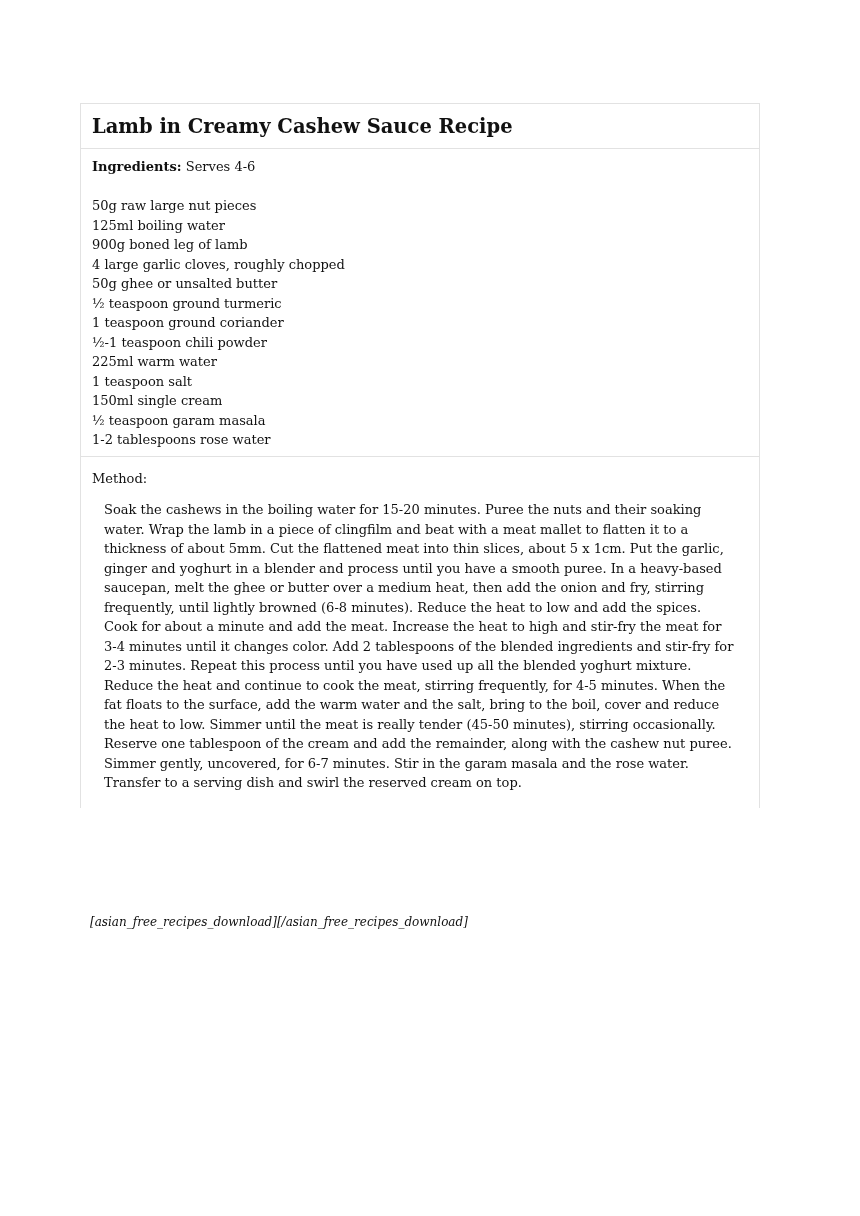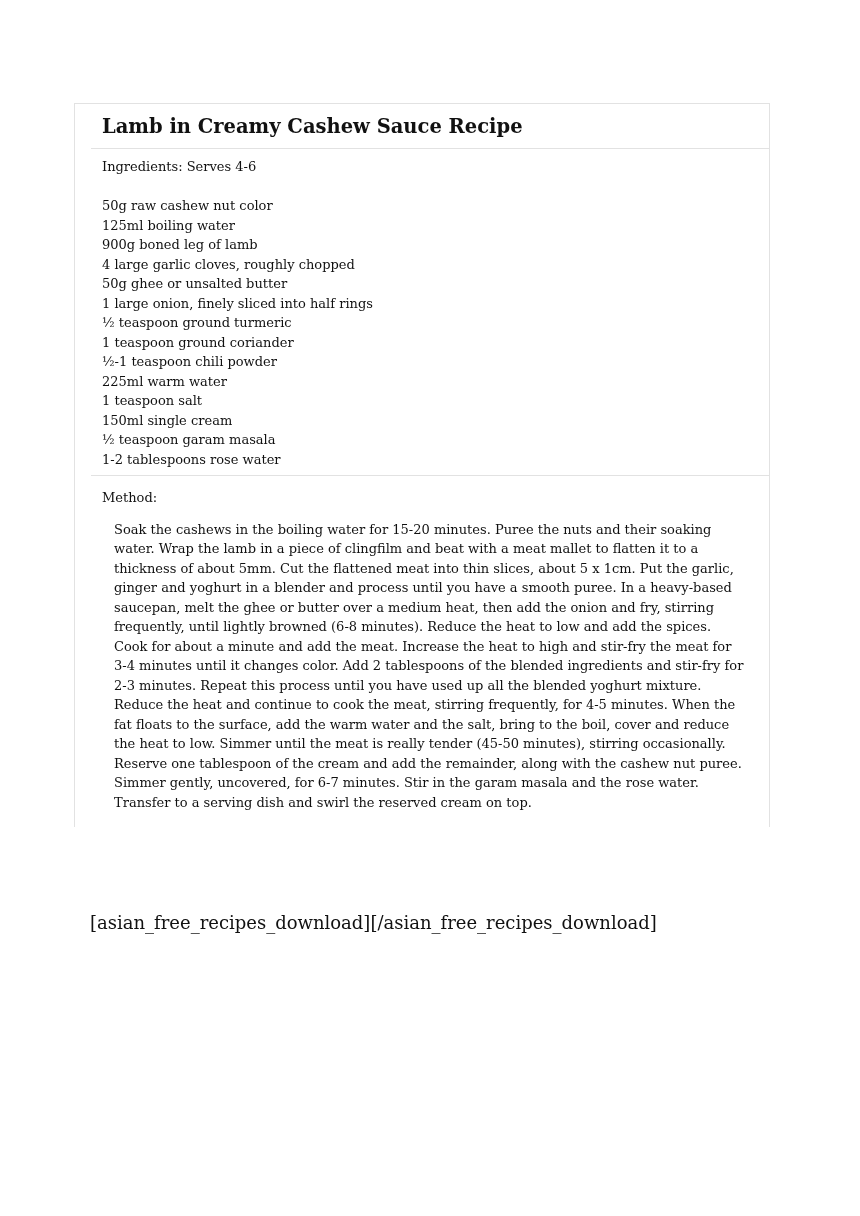--- a/index.html
+++ b/index.html
@@ -1,46 +1,45 @@
 <!DOCTYPE html>
 <html><head>
 <meta charset="utf-8">
 <style>
   html, body { margin:0; padding:0; background:#ffffff; }
   body { width:860px; height:1216px; position:relative; font-family:"DejaVu Serif", serif; color:#111; }
   .recipe-box {
-    position:absolute; left:74px; top:103px; width:678px;
-    border-left:1px solid #e2e2e2; border-right:1px solid #e2e2e2; border-top:1px solid #e2e2e2;padding-left:16px;
+    position:absolute; left:80px; top:103px; width:678px;
+    border-left:1px solid #e2e2e2; border-right:1px solid #e2e2e2; border-top:1px solid #e2e2e2;
   }
   .title-row { height:45px; border-bottom:1px solid #e2e2e2; box-sizing:border-box; padding:10px 11px 0 11px; }
   .title { font-weight:bold; font-size:19.5px; margin:0; line-height:26px; }
   .ingredients { padding:8px 11px 6px 11px; border-bottom:1px solid #e2e2e2; font-size:13px; line-height:19.5px; }
-  .ingredients .lbl { font-weight:normal; }
+  .ingredients .lbl { font-weight:bold; }
   .ing-list { margin-top:19.5px; }
   .method { padding:12px 11px 3px 11px; font-size:13px; line-height:19.5px; }
   .method .lbl { font-weight:normal; display:block; }
   .method-text { margin:12px; }
-  .shortcode { position:absolute; left:90px; top:913px; font-size:18px; line-height:19.5px; }
+  .shortcode { position:absolute; left:90px; top:913px; font-size:12px; line-height:19.5px;font-style:italic; }
 </style>
 </head>
 <body>
 
 <div class="recipe-box">
   <div class="title-row">
     <h1 class="title">Lamb in Creamy Cashew Sauce Recipe</h1>
   </div>
   <div class="ingredients">
     <div><span class="lbl">Ingredients:</span><span> Serves 4-6</span></div>
     <div class="ing-list">
-      <div>50g raw cashew nut color</div>
+      <div>50g raw large nut pieces</div>
       <div>125ml boiling water</div>
       <div>900g boned leg of lamb</div>
       <div>4 large garlic cloves, roughly chopped</div>
       <div>50g ghee or unsalted butter</div>
-      <div>1 large onion, finely sliced into half rings</div>
       <div>½ teaspoon ground turmeric</div>
       <div>1 teaspoon ground coriander</div>
       <div>½-1 teaspoon chili powder</div>
       <div>225ml warm water</div>
       <div>1 teaspoon salt</div>
       <div>150ml single cream</div>
       <div>½ teaspoon garam masala</div>
       <div>1-2 tablespoons rose water</div>
     </div>
   </div>

